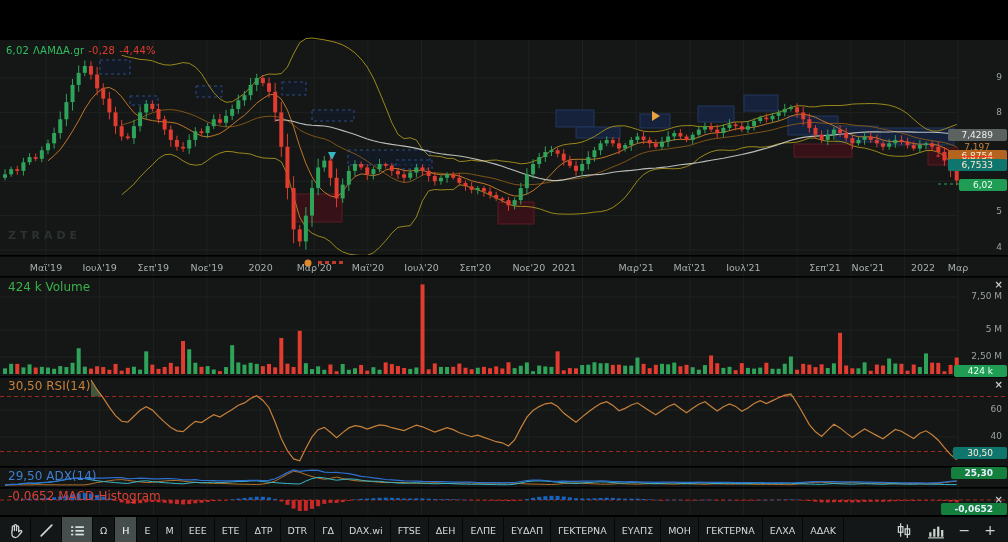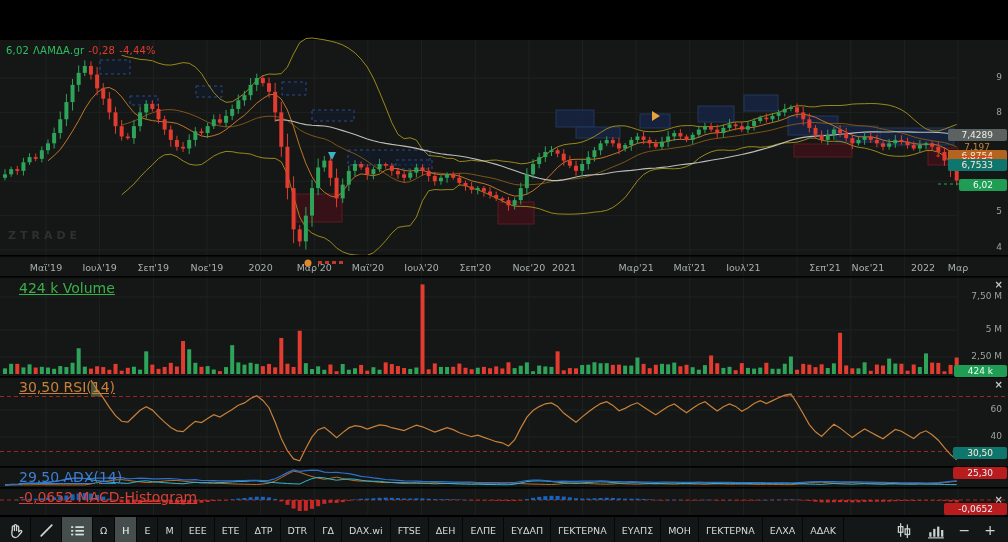--- a/index.html
+++ b/index.html
@@ -5,30 +5,30 @@
   html,body{margin:0;padding:0;background:#000;}
   #screen{position:relative;width:1008px;height:542px;background:#000;overflow:hidden;
           font-family:"DejaVu Sans","Liberation Sans",sans-serif;}
   #chartbg{position:absolute;left:0;top:40px;width:1008px;height:476px;background:#141715;}
   #chart-svg{position:absolute;left:0;top:0;width:1008px;height:542px;}
   .abs{position:absolute;}
   .legend{left:6px;top:45px;font-size:10px;letter-spacing:.2px;z-index:3;}
   .lg-green{color:#2fbf62;margin-right:4px;}
   .lg-red{color:#e23b30;margin-right:4px;}
   #watermark{left:8px;top:229px;color:#2c322f;font-size:11px;font-weight:bold;letter-spacing:4px;z-index:2;}
-  .pane-label{font-size:14px;z-index:3;left:19px;text-decoration:underline;}
+  .pane-label{font-size:12px;z-index:3;left:8px;}
   .axis-tick{right:6px;color:#9aa49f;font-size:9px;z-index:3;text-align:right;}
   .time-label{top:262px;color:#a8b0ac;font-size:9.5px;z-index:3;text-align:center;width:44px;}
   .badge{right:1px;font-size:9px;padding:0px 14px;border-radius:2px;z-index:4;line-height:12px;}
   .b-gray{background:#5c6260;color:#eceeec;}
   .b-orange{background:#0f766e;color:#ffe9d2;}
   .b-orange-text{color:#c8803a;background:transparent;}
   .b-strike{background:#b4641e;color:#ffe9d2;text-decoration:line-through;text-decoration-color:#ff2d1f;}
   .b-green{background:#1f9d55;color:#eafff2;}
-  .b-blue{background:#b91c1c;color:#e8f0ff;}
+  .b-blue{background:#15803d;color:#e8f0ff;font-weight:bold;}
   .pane-close{right:5px;color:#c4cbc8;font-size:10px;line-height:10px;z-index:4;cursor:pointer;font-weight:bold;}
   #toolbar{position:absolute;left:0;top:516px;width:1008px;height:26px;background:#141717;
            border-top:1px solid #000;display:flex;align-items:stretch;z-index:5;}
   .toolbtn{width:30px;display:flex;align-items:center;justify-content:center;
            border-right:1px solid #060808;cursor:pointer;}
   .toolbtn.sel{background:#454e4c;}
   .tk{display:flex;align-items:center;padding:0 7px;font-size:9.5px;color:#d4dbd9;
       border-right:1px solid #060808;cursor:pointer;white-space:nowrap;}
   .tk.sel{background:#454e4c;color:#fff;}
   #tb-right{margin-left:auto;display:flex;align-items:center;gap:14px;padding-right:12px;}

